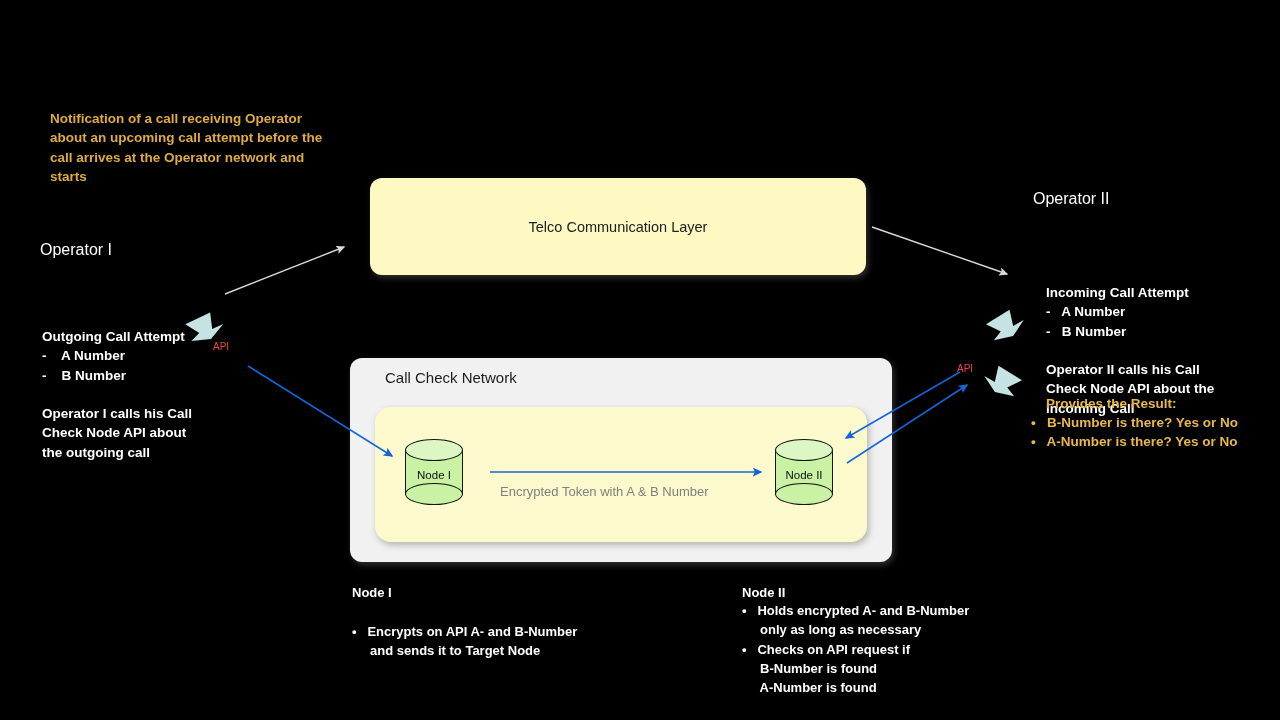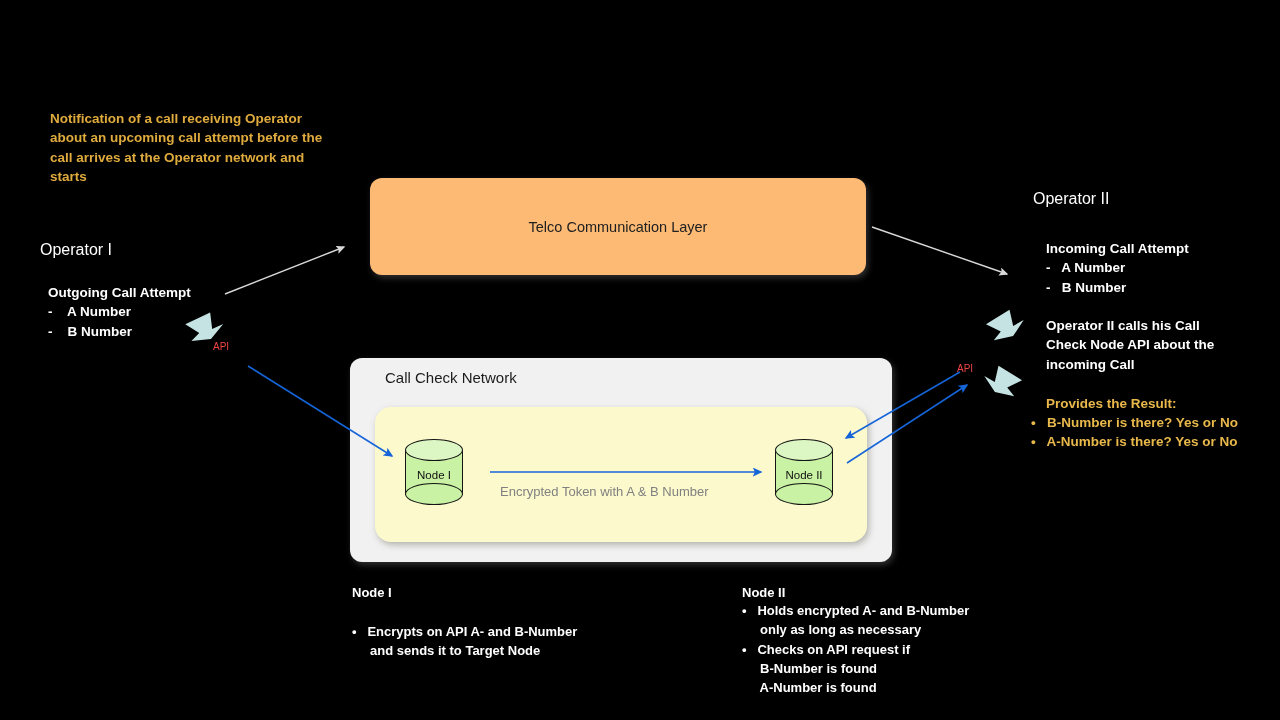--- a/index.html
+++ b/index.html
@@ -42,20 +42,21 @@
     color: #ffffff;
     font-weight: normal;
     white-space: nowrap;
   }
   .body-block {
     font-size: 13.5px;
     color: #ffffff;
     font-weight: bold;
     line-height: 19.3px;
     white-space: pre;
+    margin-top: 44px;
   }
   .amber-block {
     font-size: 13.5px;
     color: #e8b84b;
     font-weight: bold;
     line-height: 19.3px;
     white-space: pre;
   }
   .api-label {
     font-size: 10px;
@@ -68,21 +69,21 @@
     color: #ffffff;
     font-weight: bold;
     line-height: 19.3px;
     white-space: pre;
   }
 
   
   #telco-box {
     left: 370px; top: 178px;
     width: 496px; height: 97px;
-    background: #fdba74;
+    background: #fef9c3;
     border-radius: 12px;
     box-shadow: 2px 3px 6px rgba(90,90,90,0.55);
     display: flex;
     align-items: center;
     justify-content: center;
   }
   #telco-box .label {
     font-size: 14.5px;
     color: #202020;
   }
@@ -167,24 +168,27 @@
   }
 </style>
 </head>
 <body>
 
 <div id="stage">
 
   <div class="abs" id="subtitle">Notification of a call receiving Operator about an upcoming call attempt before the call arrives at the Operator network and starts</div>
 
   <div class="abs op-heading" style="left:40px; top:241px;">Operator I</div>
-  <div class="abs body-block" style="left:48px; top:283px;">Outgoing Call Attempt
+  <div class="abs body-block" style="left:42px; top:283px;">Outgoing Call Attempt
 -    A Number
 -    B Number</div>
   <div class="abs api-label" style="left:213px; top:341px;">API</div>
+  <div class="abs body-block" style="left:42px; top:360px;">Operator I calls his Call
+Check Node API about
+the outgoing call</div>
 
   <div class="abs op-heading" style="left:1033px; top:190px;">Operator II</div>
   <div class="abs body-block" style="left:1046px; top:239px;">Incoming Call Attempt
 -   A Number
 -   B Number</div>
   <div class="abs api-label" style="left:957px; top:363px;">API</div>
   <div class="abs body-block" style="left:1046px; top:316px;">Operator II calls his Call
 Check Node API about the
 incoming Call</div>
   <div class="abs amber-block" style="left:1046px; top:394px;">Provides the Result:</div>

